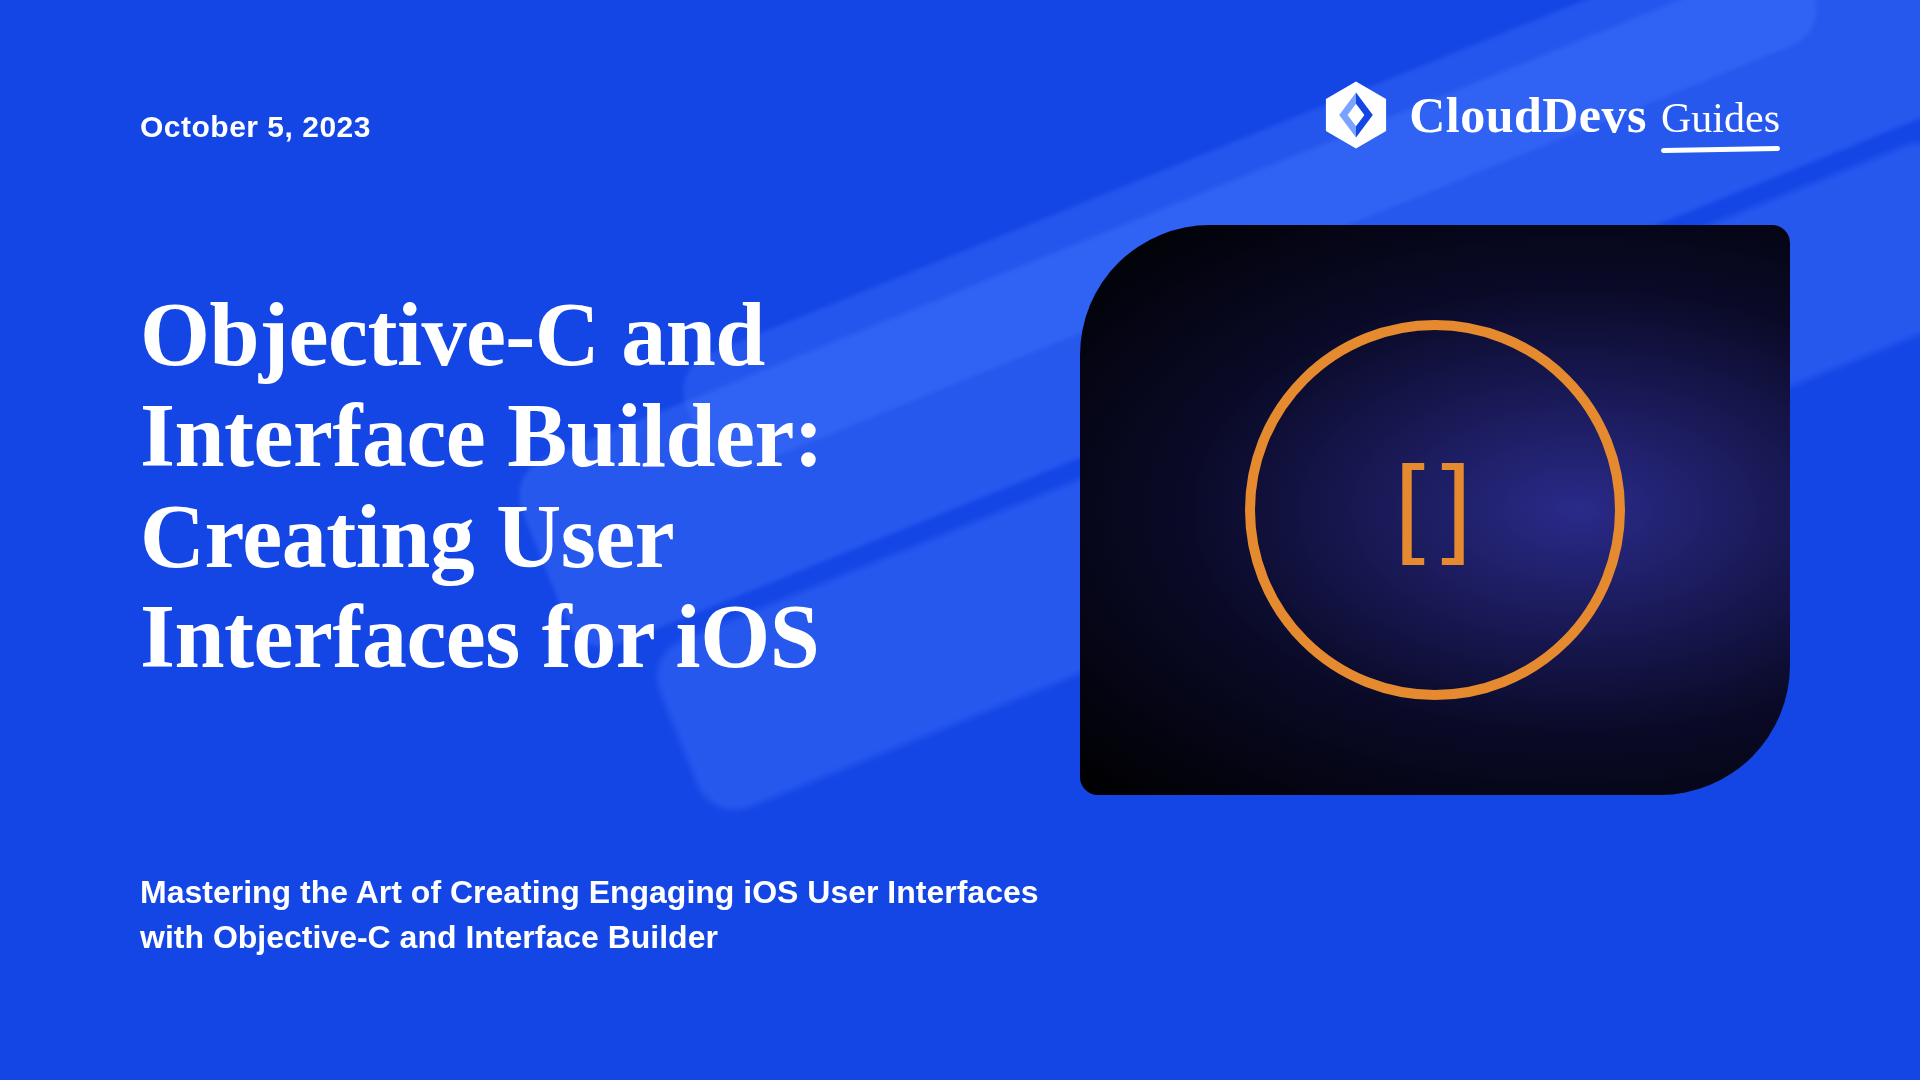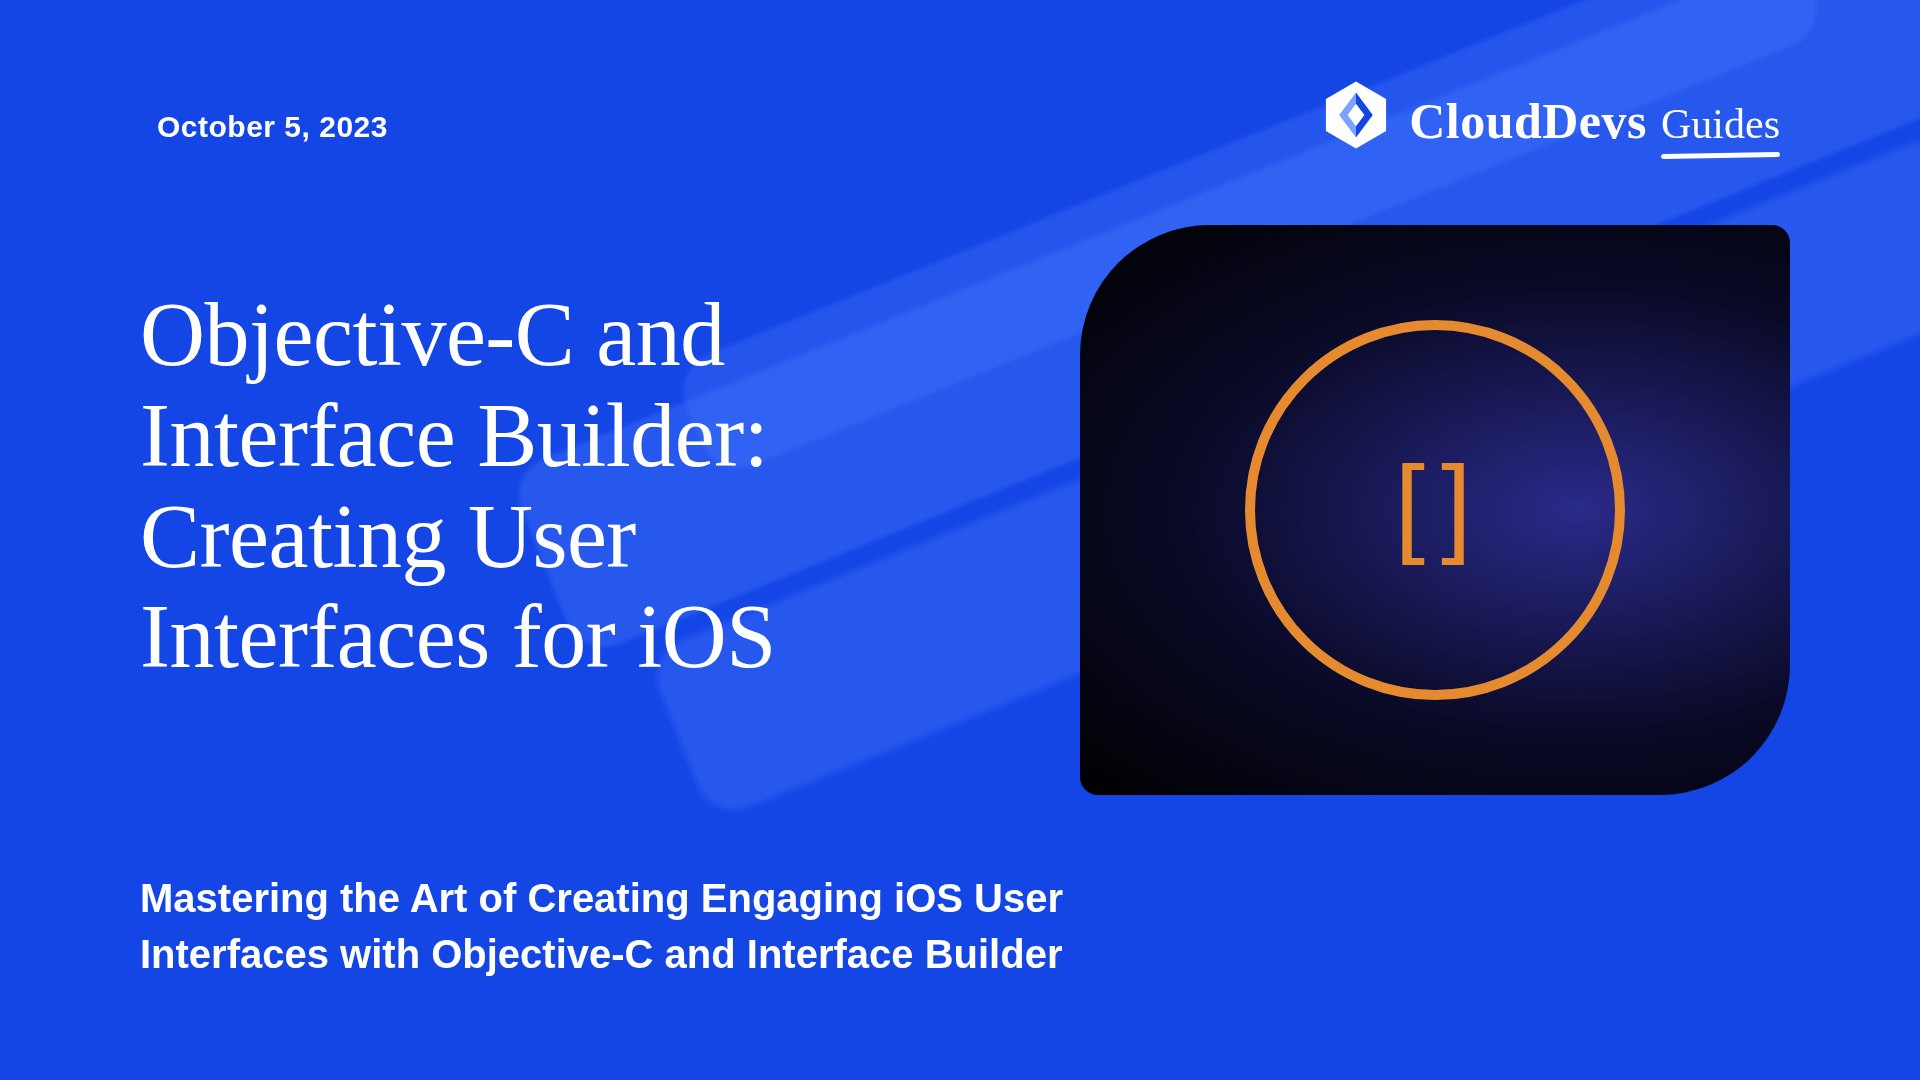--- a/index.html
+++ b/index.html
@@ -42,32 +42,32 @@
     background: #4a7aff;
     opacity: 0.3;
     transform: rotate(-22deg);
     border-radius: 40px;
     filter: blur(2px);
     pointer-events: none;
   }
   .date {
     position: absolute;
     top: 110px;
-    left: 157px;
+    left: 140px;
     font-family: -apple-system, 'Segoe UI', Helvetica, Arial, sans-serif;
     font-weight: 600;
     font-size: 30px;
     letter-spacing: 0.5px;
   }
   .logo-wrap {
     position: absolute;
     top: 80px;
     right: 140px;
     display: flex;
-    align-items: flex-end;
+    align-items: center;
     gap: 18px;
   }
   .logo-mark {
     width: 70px;
     height: 70px;
     position: relative;
   }
   .logo-mark svg { width: 100%; height: 100%; }
   .logo-text {
     display: flex;
@@ -94,33 +94,33 @@
     background: #ffffff;
     border-radius: 3px;
     transform: skewY(-1deg);
   }
   .title {
     position: absolute;
     top: 285px;
     left: 140px;
     width: 840px;
     font-family: Georgia, 'Times New Roman', serif;
-    font-weight: 400;
+    font-weight: 700;
     font-size: 90px;
     line-height: 1.12;
     letter-spacing: -0.5px;
   }
   .subtitle {
     position: absolute;
     top: 870px;
     left: 140px;
     width: 940px;
     font-family: -apple-system, 'Segoe UI', Helvetica, Arial, sans-serif;
     font-weight: 600;
-    font-size: 40px;
+    font-size: 32px;
     line-height: 1.4;
   }
   .card {
     position: absolute;
     top: 225px;
     right: 130px;
     width: 710px;
     height: 570px;
     background: radial-gradient(ellipse at 70% 50%, #2a2a8a 0%, #0a0a28 55%, #000000 100%);
     border-top-left-radius: 130px;

